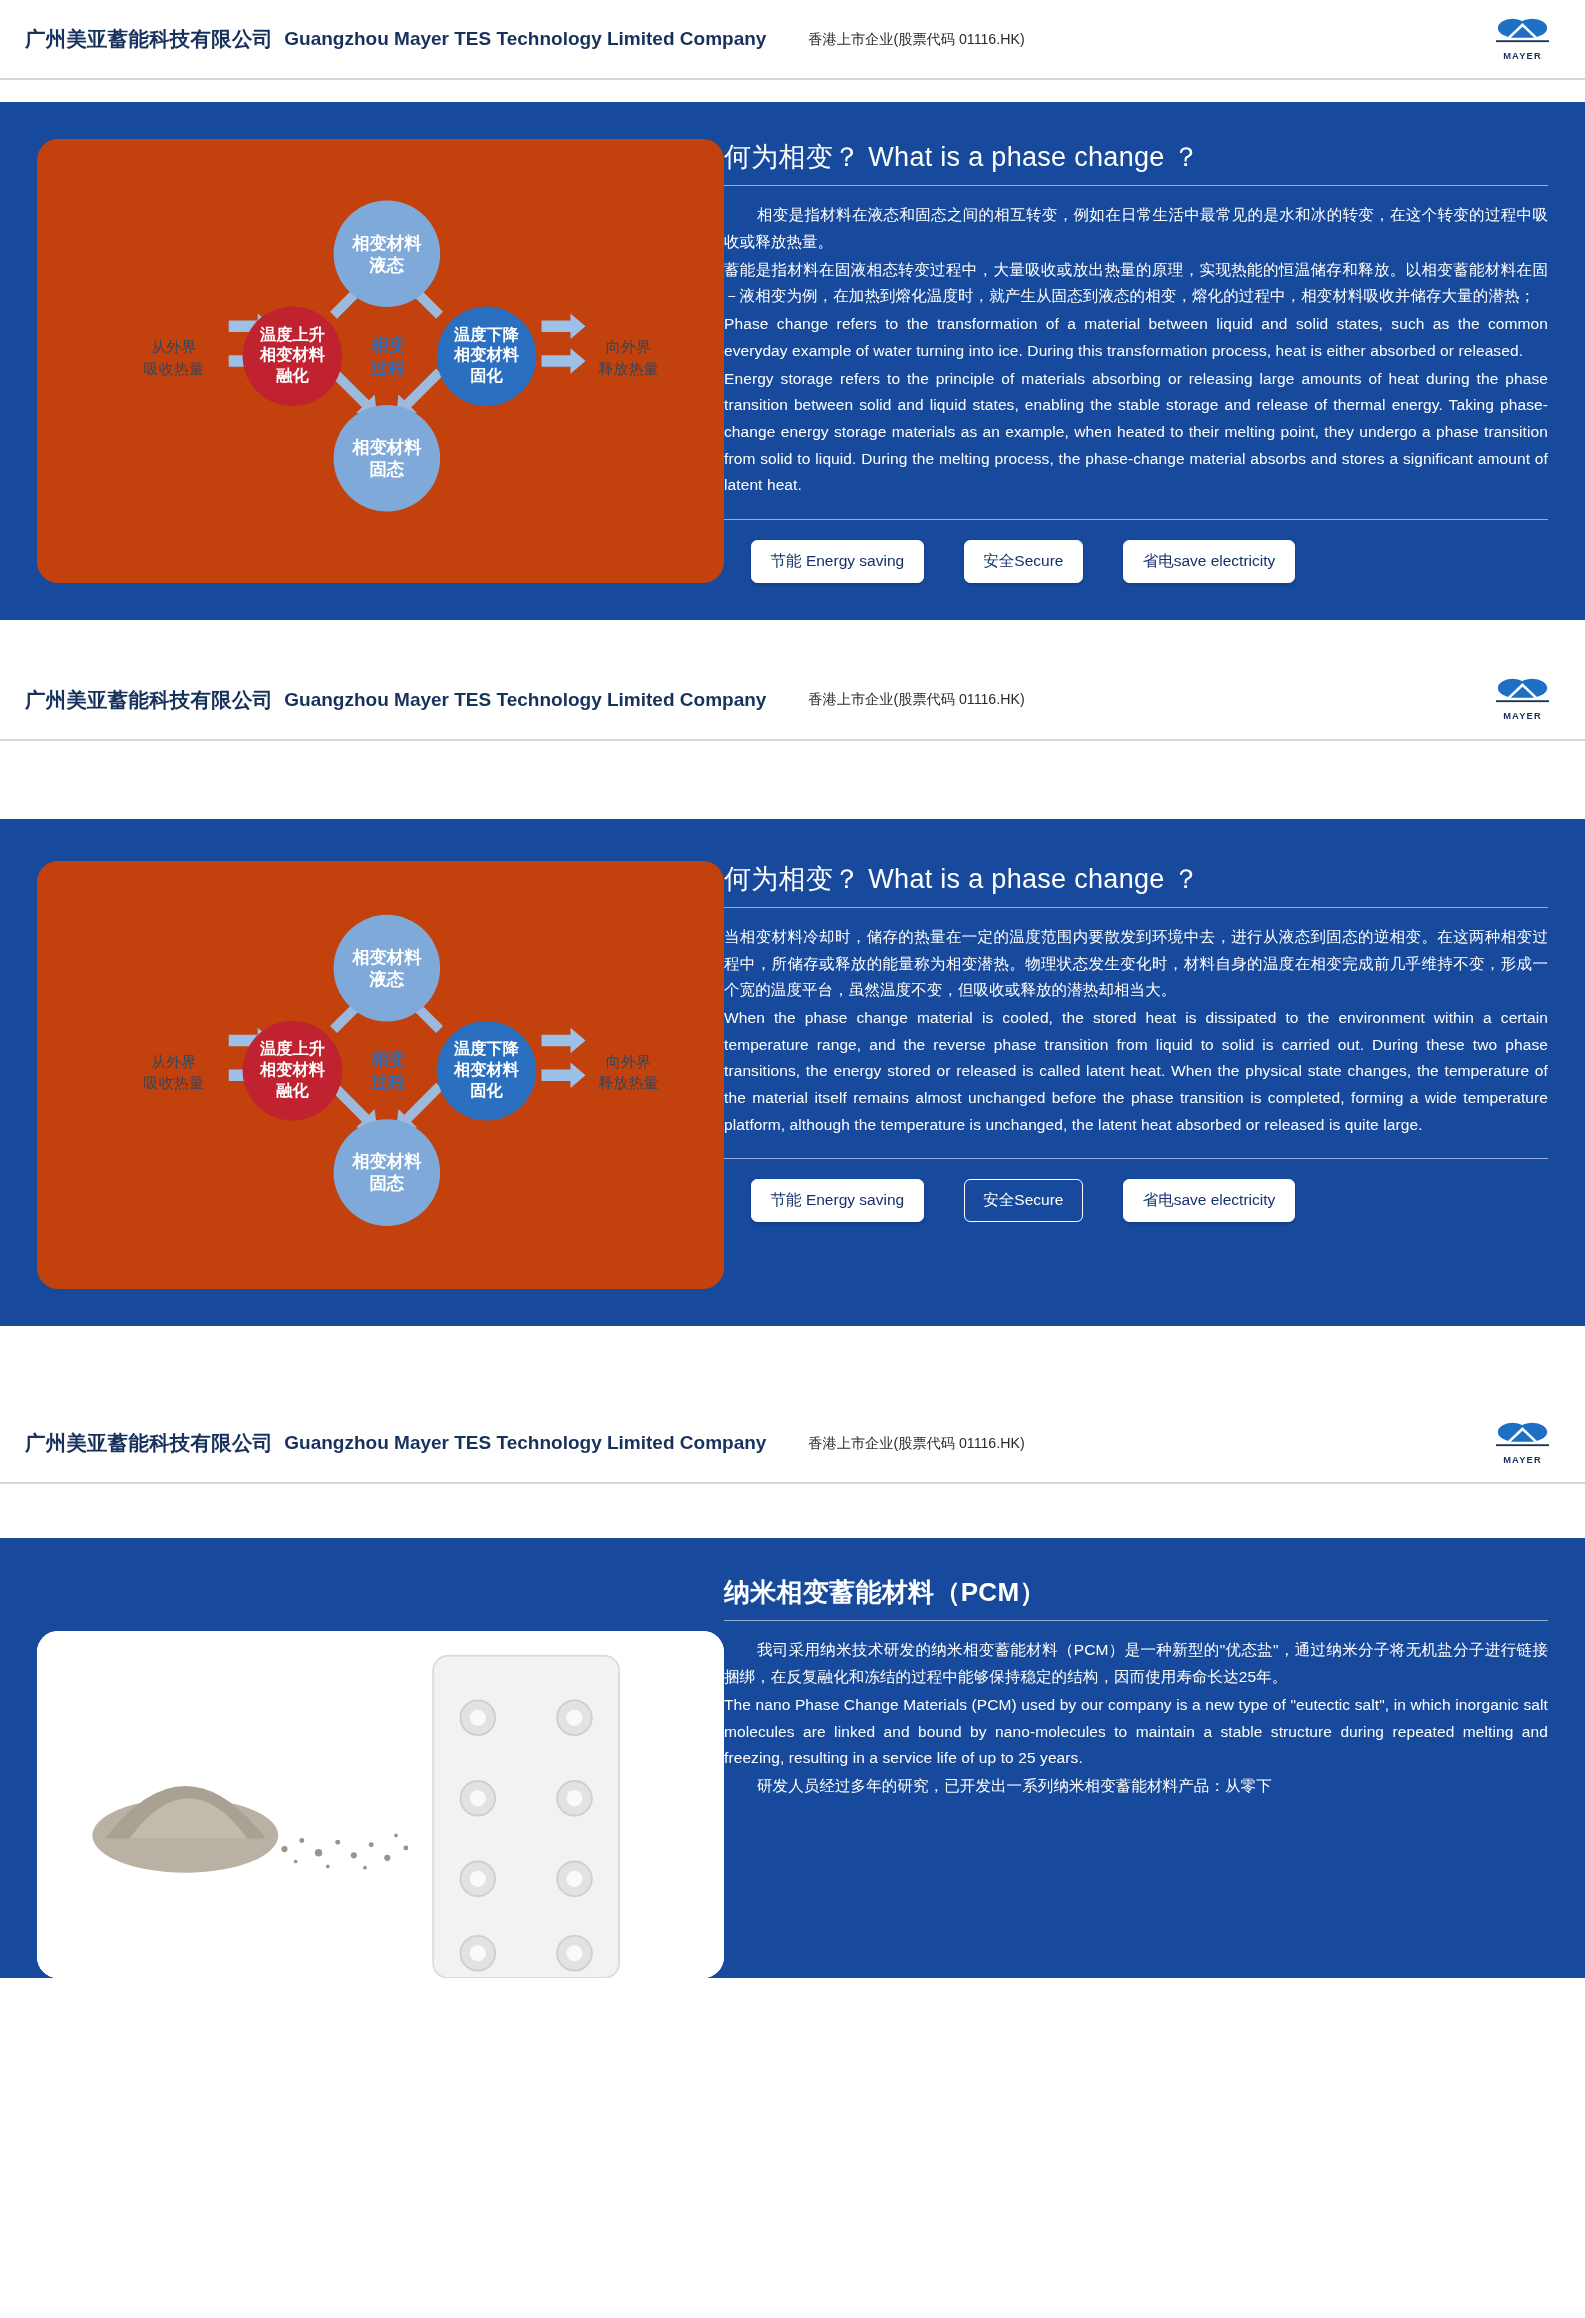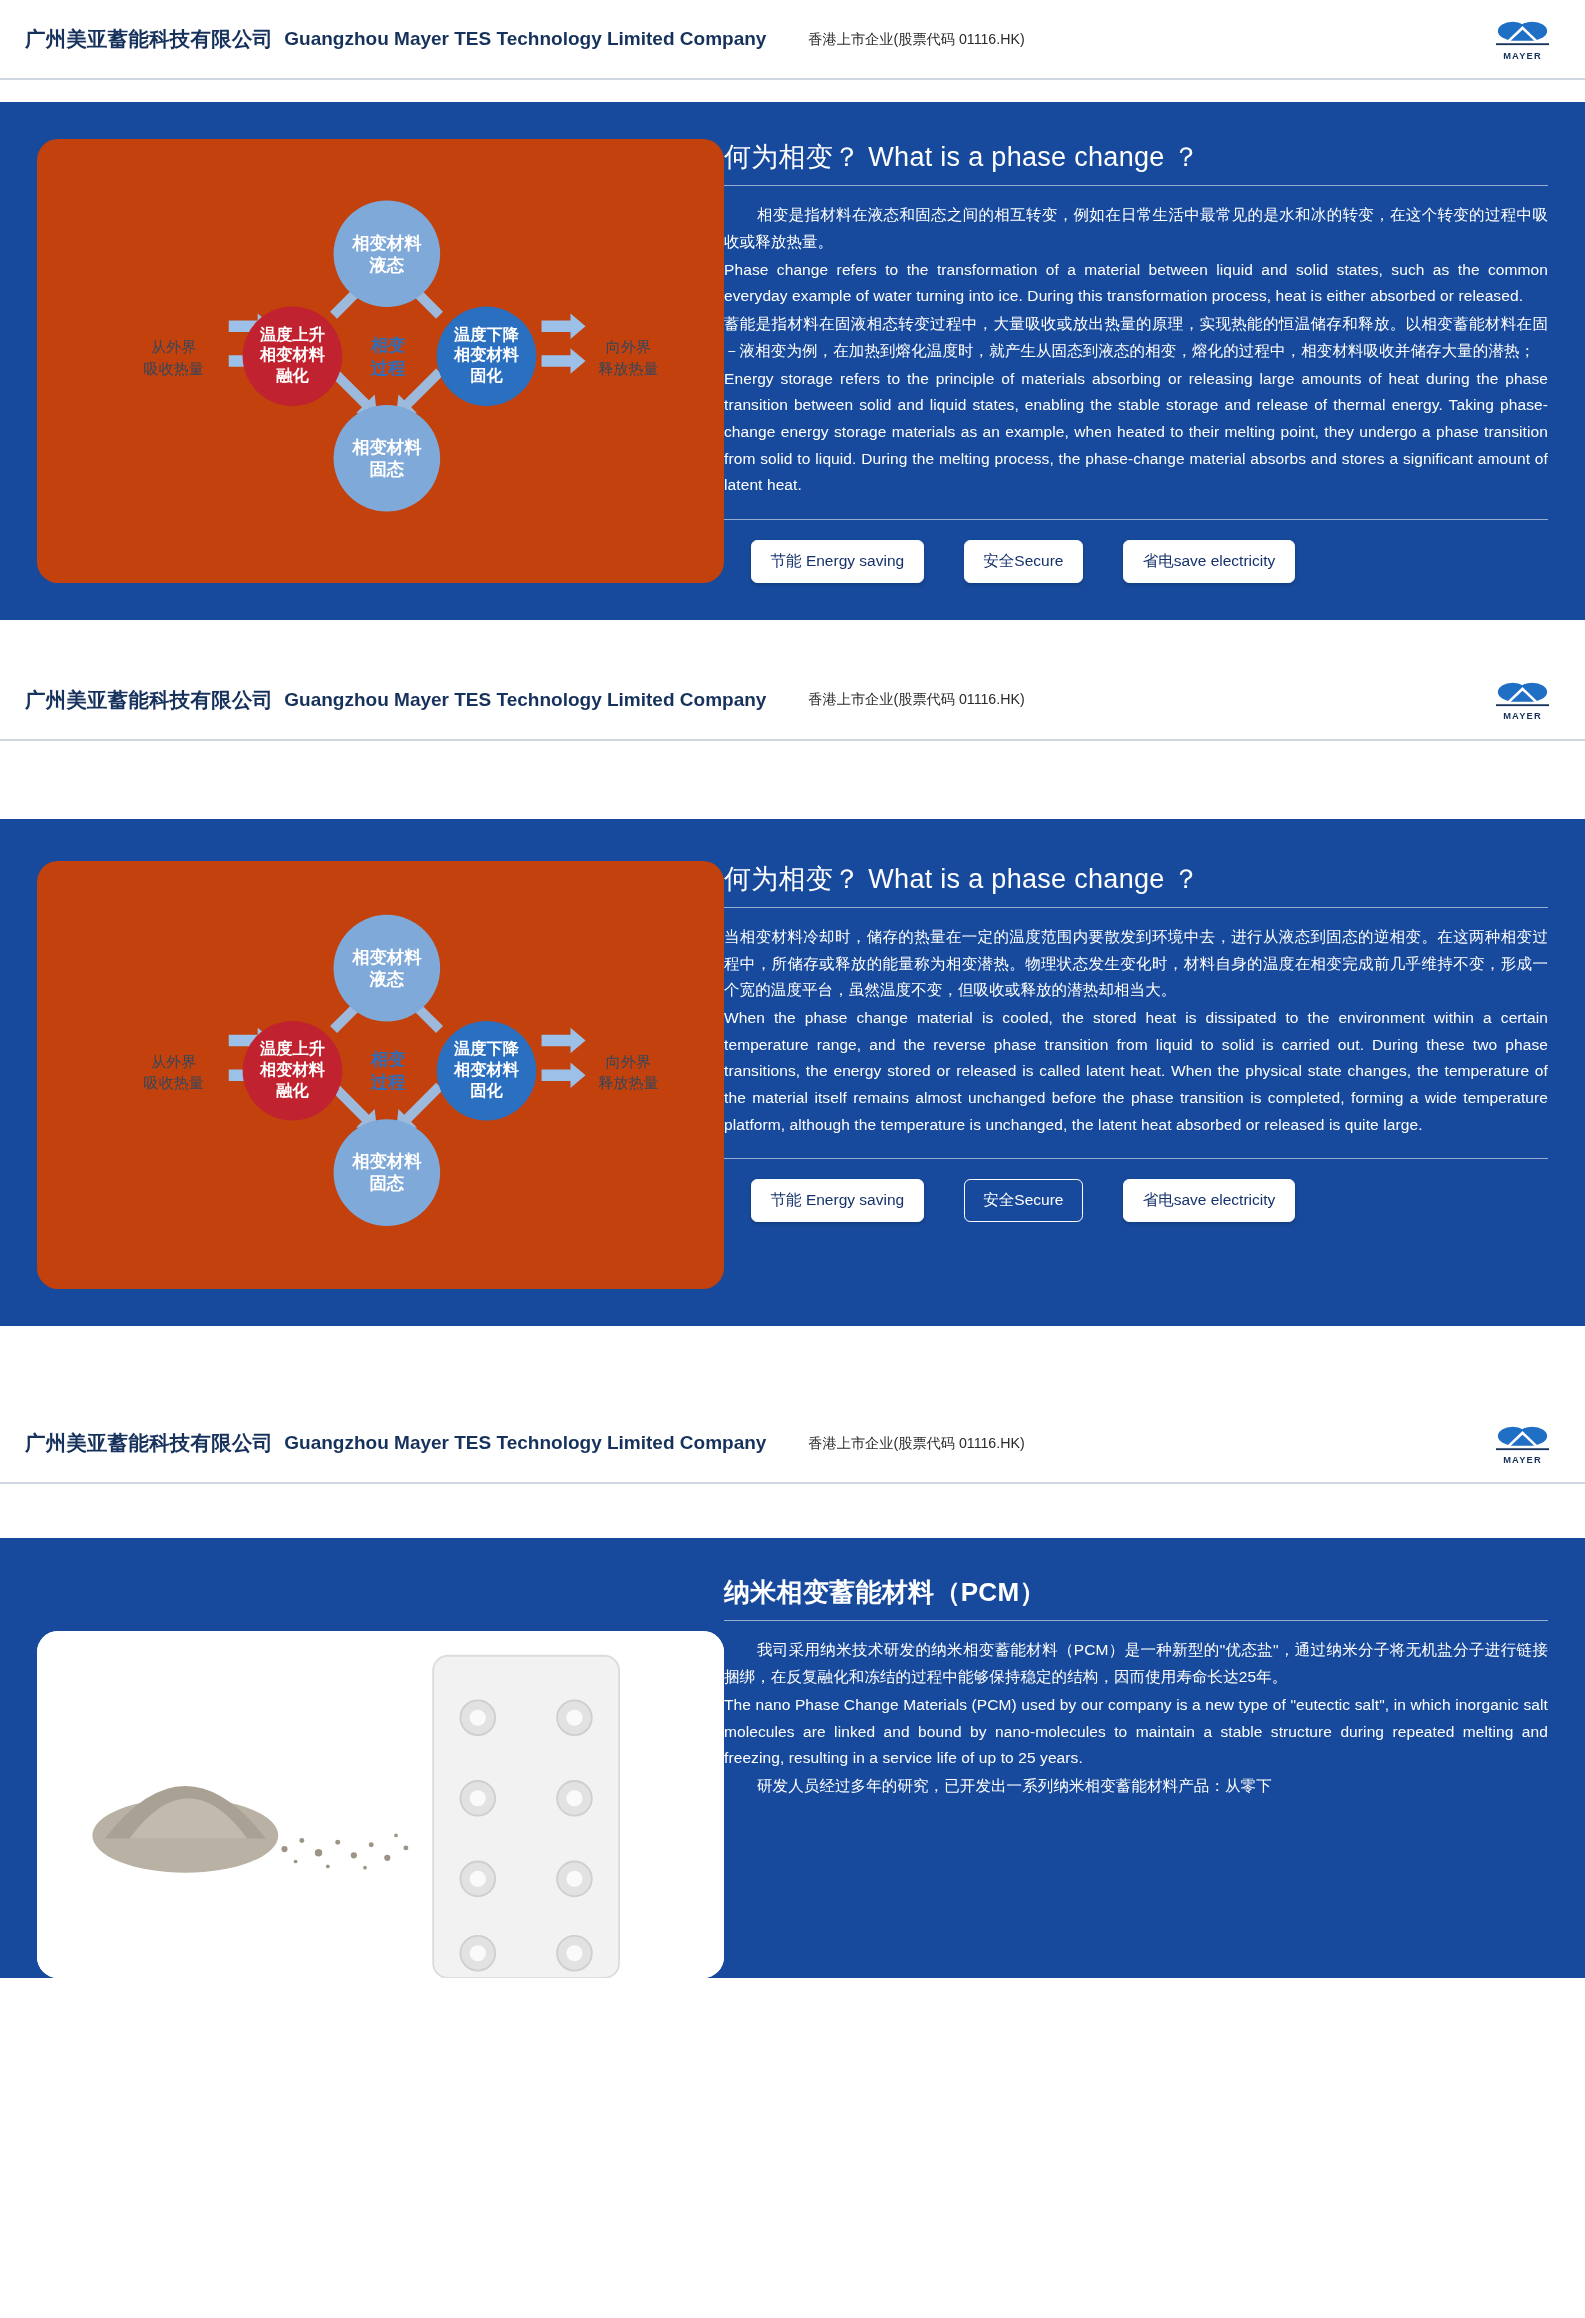--- a/index.html
+++ b/index.html
@@ -51,21 +51,21 @@
     color: #2b2b2b;
     white-space: nowrap;
   }
   .doc-header .logo-wrap {
     margin-left: auto;
     width: 68px;
     height: 43px;
     display: flex;
     flex-direction: column;
     align-items: center;
-    justify-content: flex-end;
+    justify-content: space-between;
   }
   .logo-mark {
     width: 53px;
     height: 28.5px;
     display: block;
   }
   .logo-text {
     font-size: 9.3px;
     font-weight: bold;
     color: #16325c;
@@ -254,22 +254,22 @@
         <text x="945" y="355" text-anchor="middle" font-size="26" fill="#33475c" font-family="Liberation Sans, sans-serif">向外界</text>
         <text x="945" y="392" text-anchor="middle" font-size="26" fill="#33475c" font-family="Liberation Sans, sans-serif">释放热量</text>
       </svg>
     </div>
 
     <div class="right-col">
       <div class="sec-title">何为相变？ What is a phase change ？</div>
       <div class="title-rule"></div>
       <div class="body-text">
         <p class="indent just">相变是指材料在液态和固态之间的相互转变，例如在日常生活中最常见的是水和冰的转变，在这个转变的过程中吸收或释放热量。</p>
+        <p class="just">蓄能是指材料在固液相态转变过程中，大量吸收或放出热量的原理，实现热能的恒温储存和释放。以相变蓄能材料在固－液相变为例，在加热到熔化温度时，就产生从固态到液态的相变，熔化的过程中，相变材料吸收并储存大量的潜热；</p>
         <p class="just">Phase change refers to the transformation of a material between liquid and solid states, such as the common everyday example of water turning into ice. During this transformation process, heat is either absorbed or released.</p>
-        <p class="just">蓄能是指材料在固液相态转变过程中，大量吸收或放出热量的原理，实现热能的恒温储存和释放。以相变蓄能材料在固－液相变为例，在加热到熔化温度时，就产生从固态到液态的相变，熔化的过程中，相变材料吸收并储存大量的潜热；</p>
         <p class="just">Energy storage refers to the principle of materials absorbing or releasing large amounts of heat during the phase transition between solid and liquid states, enabling the stable storage and release of thermal energy. Taking phase-change energy storage materials as an example, when heated to their melting point, they undergo a phase transition from solid to liquid. During the melting process, the phase-change material absorbs and stores a significant amount of latent heat.</p>
       </div>
       <div class="btn-rule"></div>
       <div class="btn-row">
         <div class="pill">节能 Energy saving</div>
         <div class="pill">安全Secure</div>
         <div class="pill">省电save electricity</div>
       </div>
     </div>
   </div>

